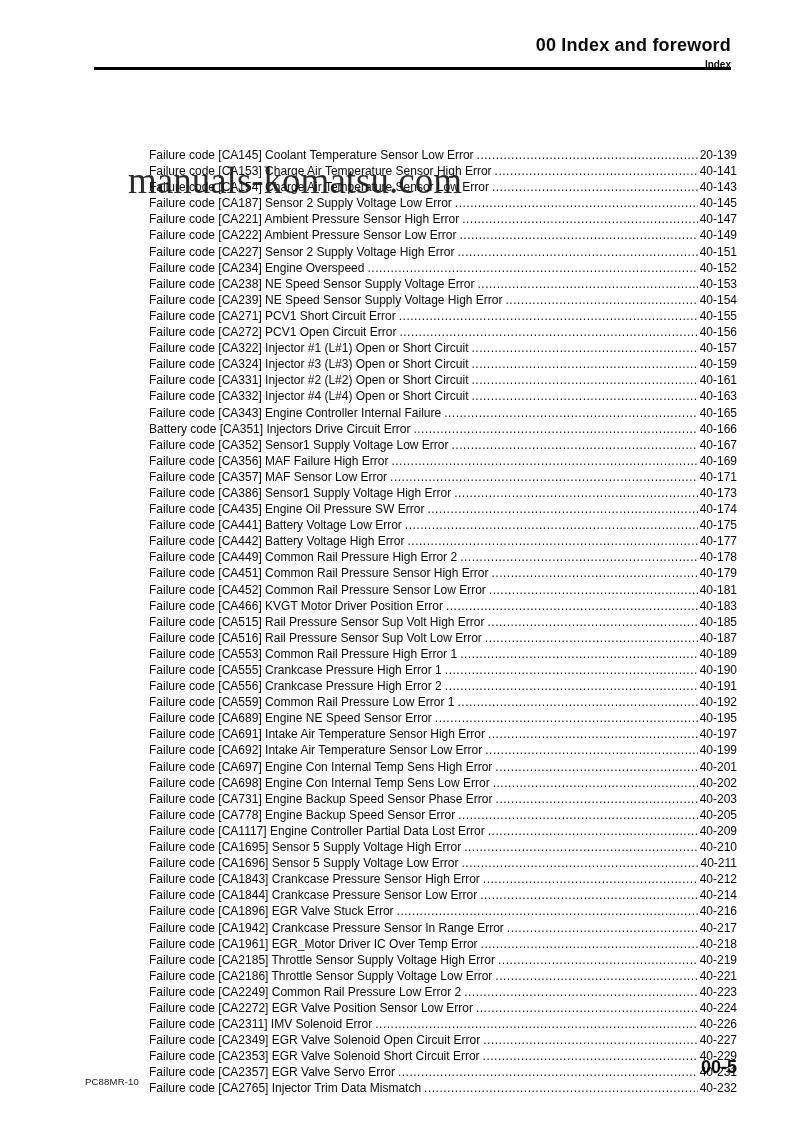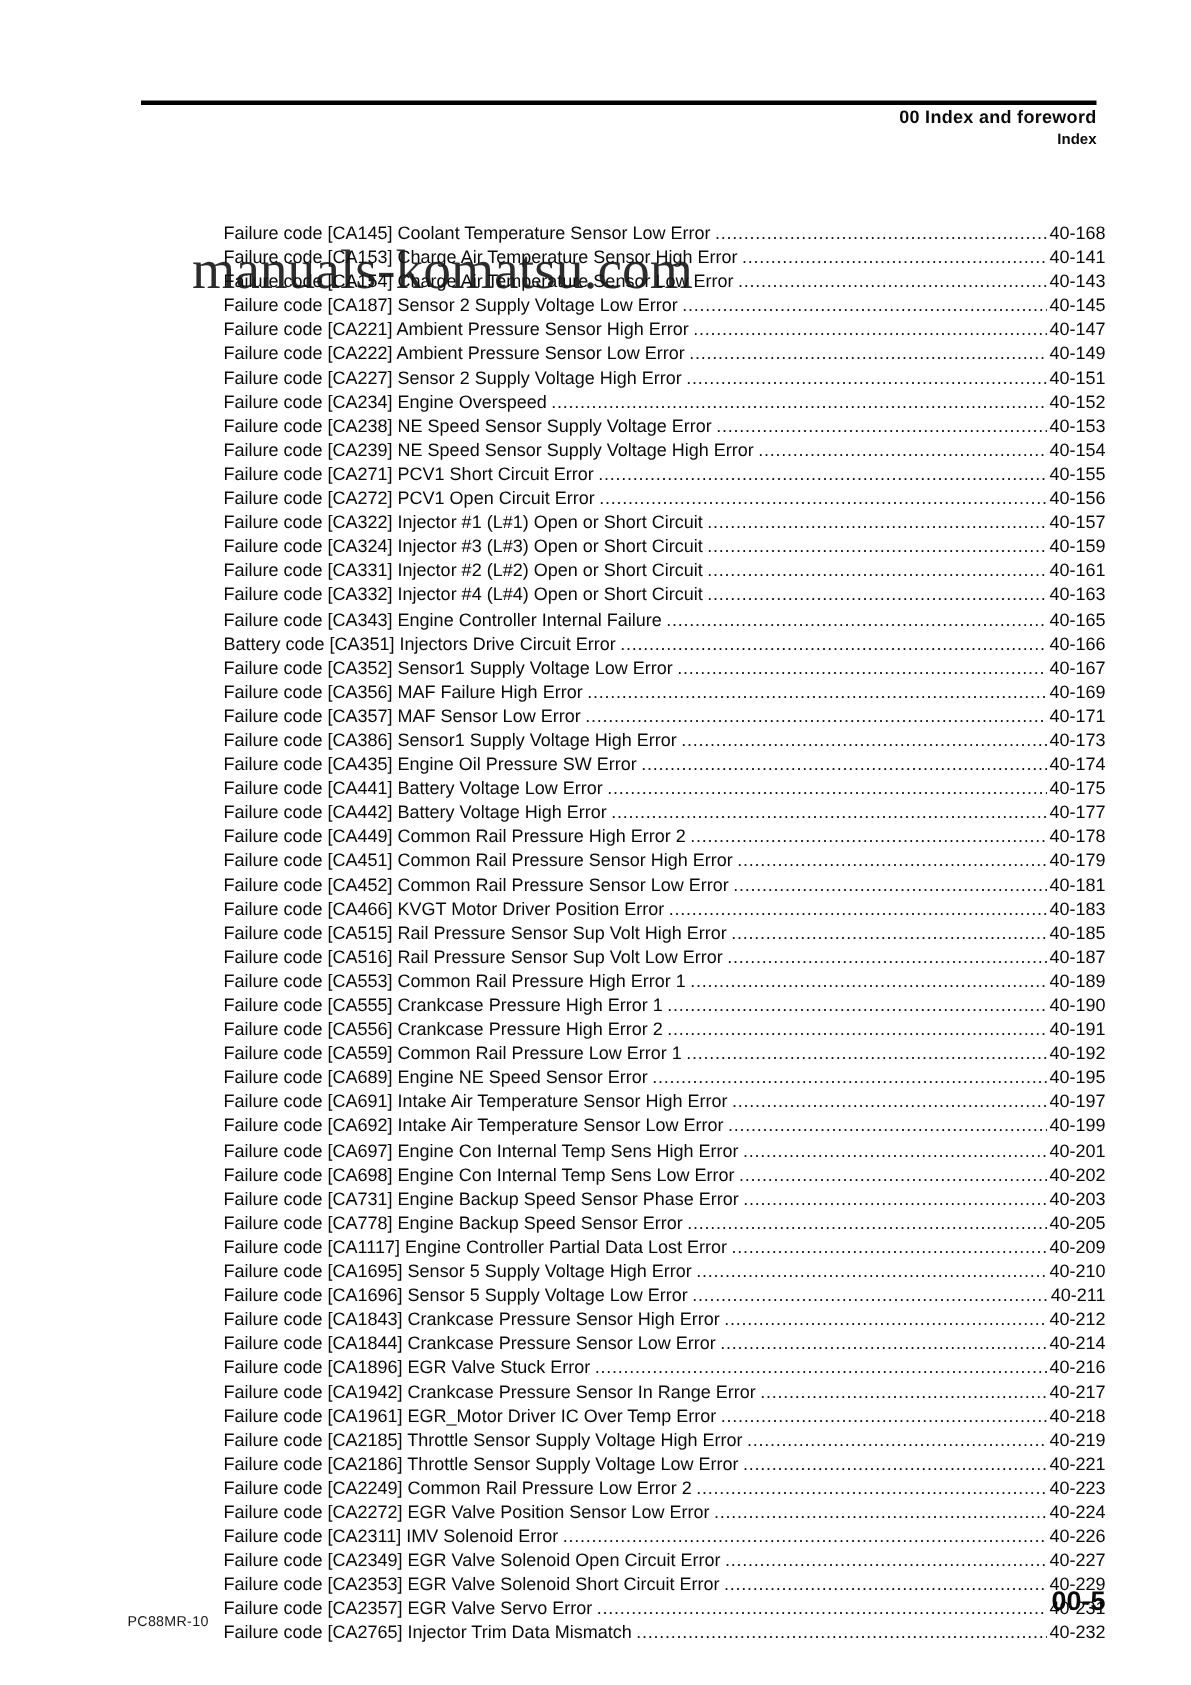--- a/index.html
+++ b/index.html
@@ -17,25 +17,24 @@
     overflow: hidden;
   }
   .page-header {
     position: absolute;
     top: 36px;
     right: 63px;
     text-align: right;
     line-height: 1.1;
   }
   .hdr-title {
-    font-size: 12px;
+    font-size: 18px;
     font-weight: bold;
     letter-spacing: 0.2px;
     display: block;
-    margin-top: 36px;
   }
   .hdr-sub {
     font-size: 10px;
     font-weight: bold;
     display: block;
     margin-top: 3px;
   }
   .header-rule {
     position: absolute;
     left: 94px;
@@ -114,21 +113,21 @@
     <span class="hdr-title">00 Index and foreword</span>
     <span class="hdr-sub">Index</span>
   </div>
 
   <div class="header-rule"></div>
 
   <div class="toc" id="toc-list">
       <div class="toc-row">
         <span class="toc-label">Failure code [CA145] Coolant Temperature Sensor Low Error</span>
         <span class="toc-dots"></span>
-        <span class="toc-page">40-168</span>
+        <span class="toc-page">20-139</span>
       </div>
       <div class="toc-row">
         <span class="toc-label">Failure code [CA153] Charge Air Temperature Sensor High Error</span>
         <span class="toc-dots"></span>
         <span class="toc-page">40-141</span>
       </div>
       <div class="toc-row">
         <span class="toc-label">Failure code [CA154] Charge Air Temperature Sensor Low Error</span>
         <span class="toc-dots"></span>
         <span class="toc-page">40-143</span>

